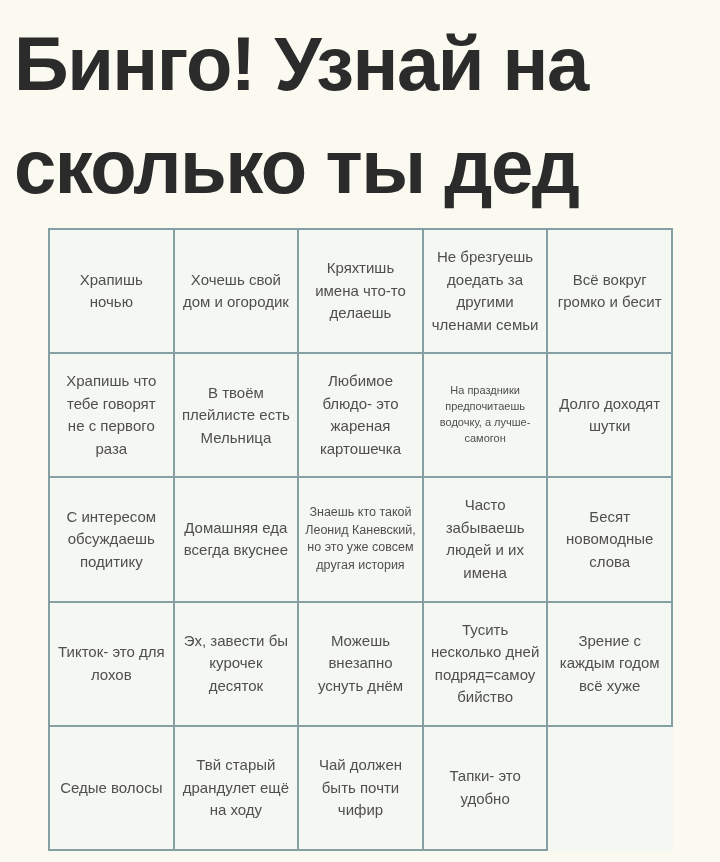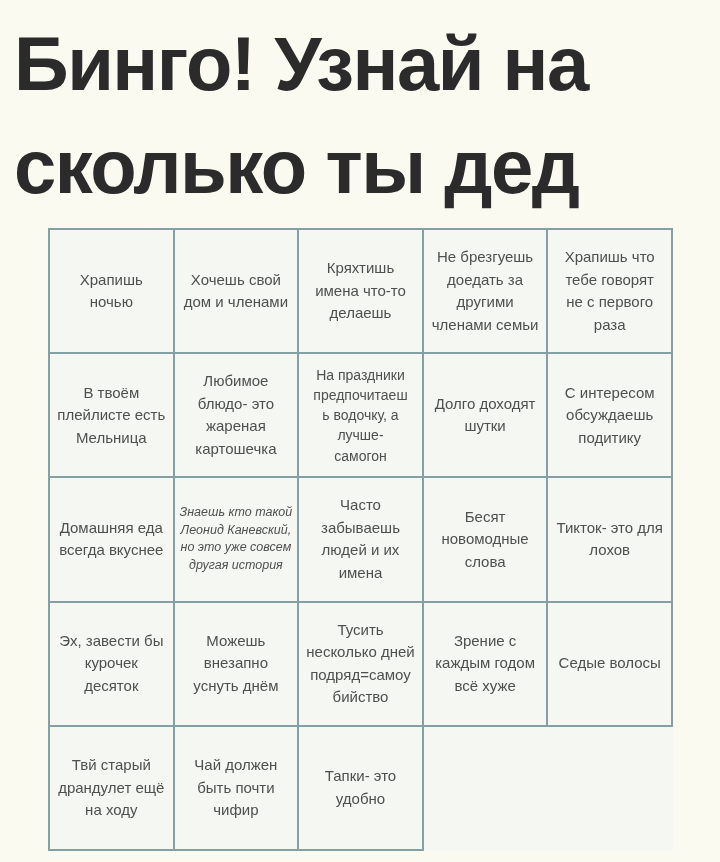--- a/index.html
+++ b/index.html
@@ -55,36 +55,37 @@
     justify-content: center;
     text-align: center;
     padding: 3px 7px;
     color: var(--cell-color);
     font-size: 15px;
     line-height: 1.5;
     overflow-wrap: break-word;
     word-break: break-word;
     overflow: hidden;
   }
-  .cell.sm { font-size: 14px; line-height: 1.45; padding: 3px 14px; }
-  .cell.xs { font-size: 12.5px; line-height: 1.4; padding: 3px 4px; font-style: italic; }
+  .cell.sm { font-size: 11px; line-height: 1.45; padding: 3px 14px; }
+  .cell.xs { font-size: 12.5px; line-height: 1.4; padding: 3px 4px; }
 </style>
 </head>
 <body>
 
 <div class="page">
   <h1 class="title">
     <span class="title-line">Бинго! Узнай на</span>
     <span class="title-line">сколько ты дед</span>
   </h1>
   <div class="grid" id="bingo-grid">
       <div class="cell">Храпишь ночью</div>
-      <div class="cell">Хочешь свой дом и членами</div>
+      <div class="cell">Хочешь свой дом и огородик</div>
       <div class="cell">Кряхтишь имена что-то делаешь</div>
       <div class="cell">Не брезгуешь доедать за другими членами семьи</div>
+      <div class="cell">Всё вокруг громко и бесит</div>
       <div class="cell">Храпишь что тебе говорят не с первого раза</div>
       <div class="cell">В твоём плейлисте есть Мельница</div>
       <div class="cell">Любимое блюдо- это жареная картошечка</div>
       <div class="cell sm">На праздники предпочитаешь водочку, а лучше-самогон</div>
       <div class="cell">Долго доходят шутки</div>
       <div class="cell">С интересом обсуждаешь подитику</div>
       <div class="cell">Домашняя еда всегда вкуснее</div>
       <div class="cell xs">Знаешь кто такой Леонид Каневский, но это уже совсем другая история</div>
       <div class="cell">Часто забываешь людей и их имена</div>
       <div class="cell">Бесят новомодные слова</div>

